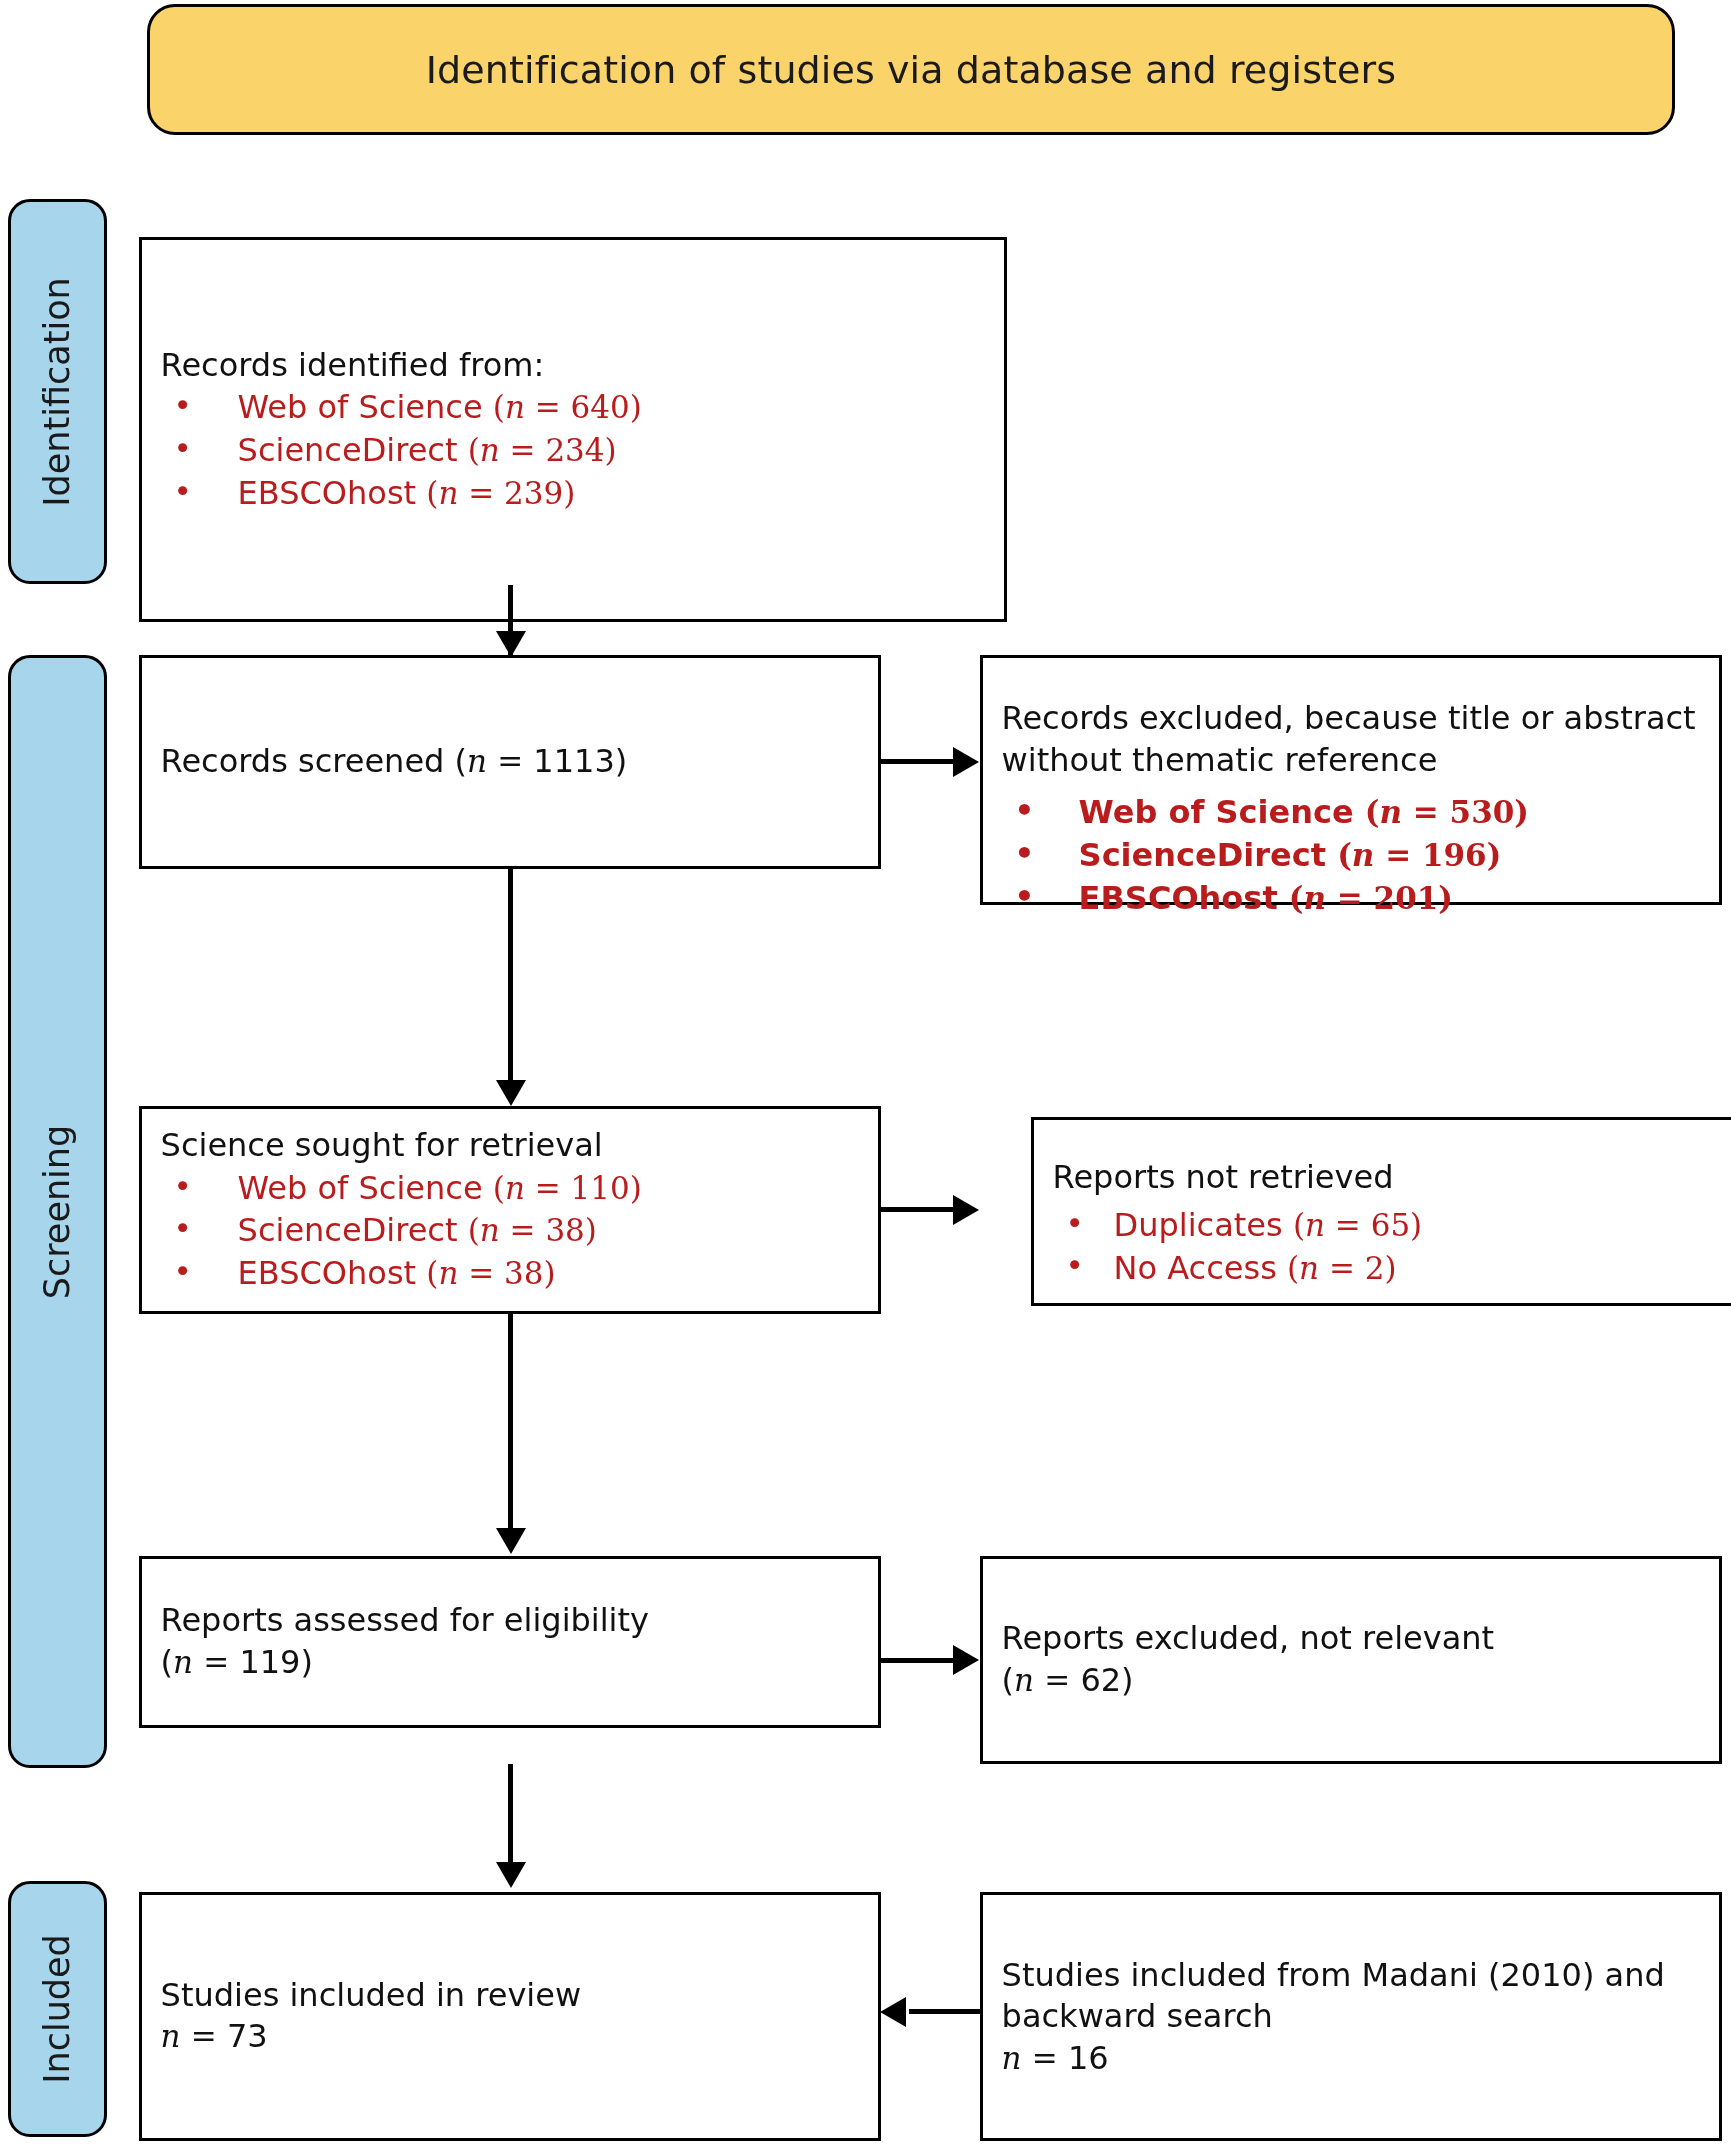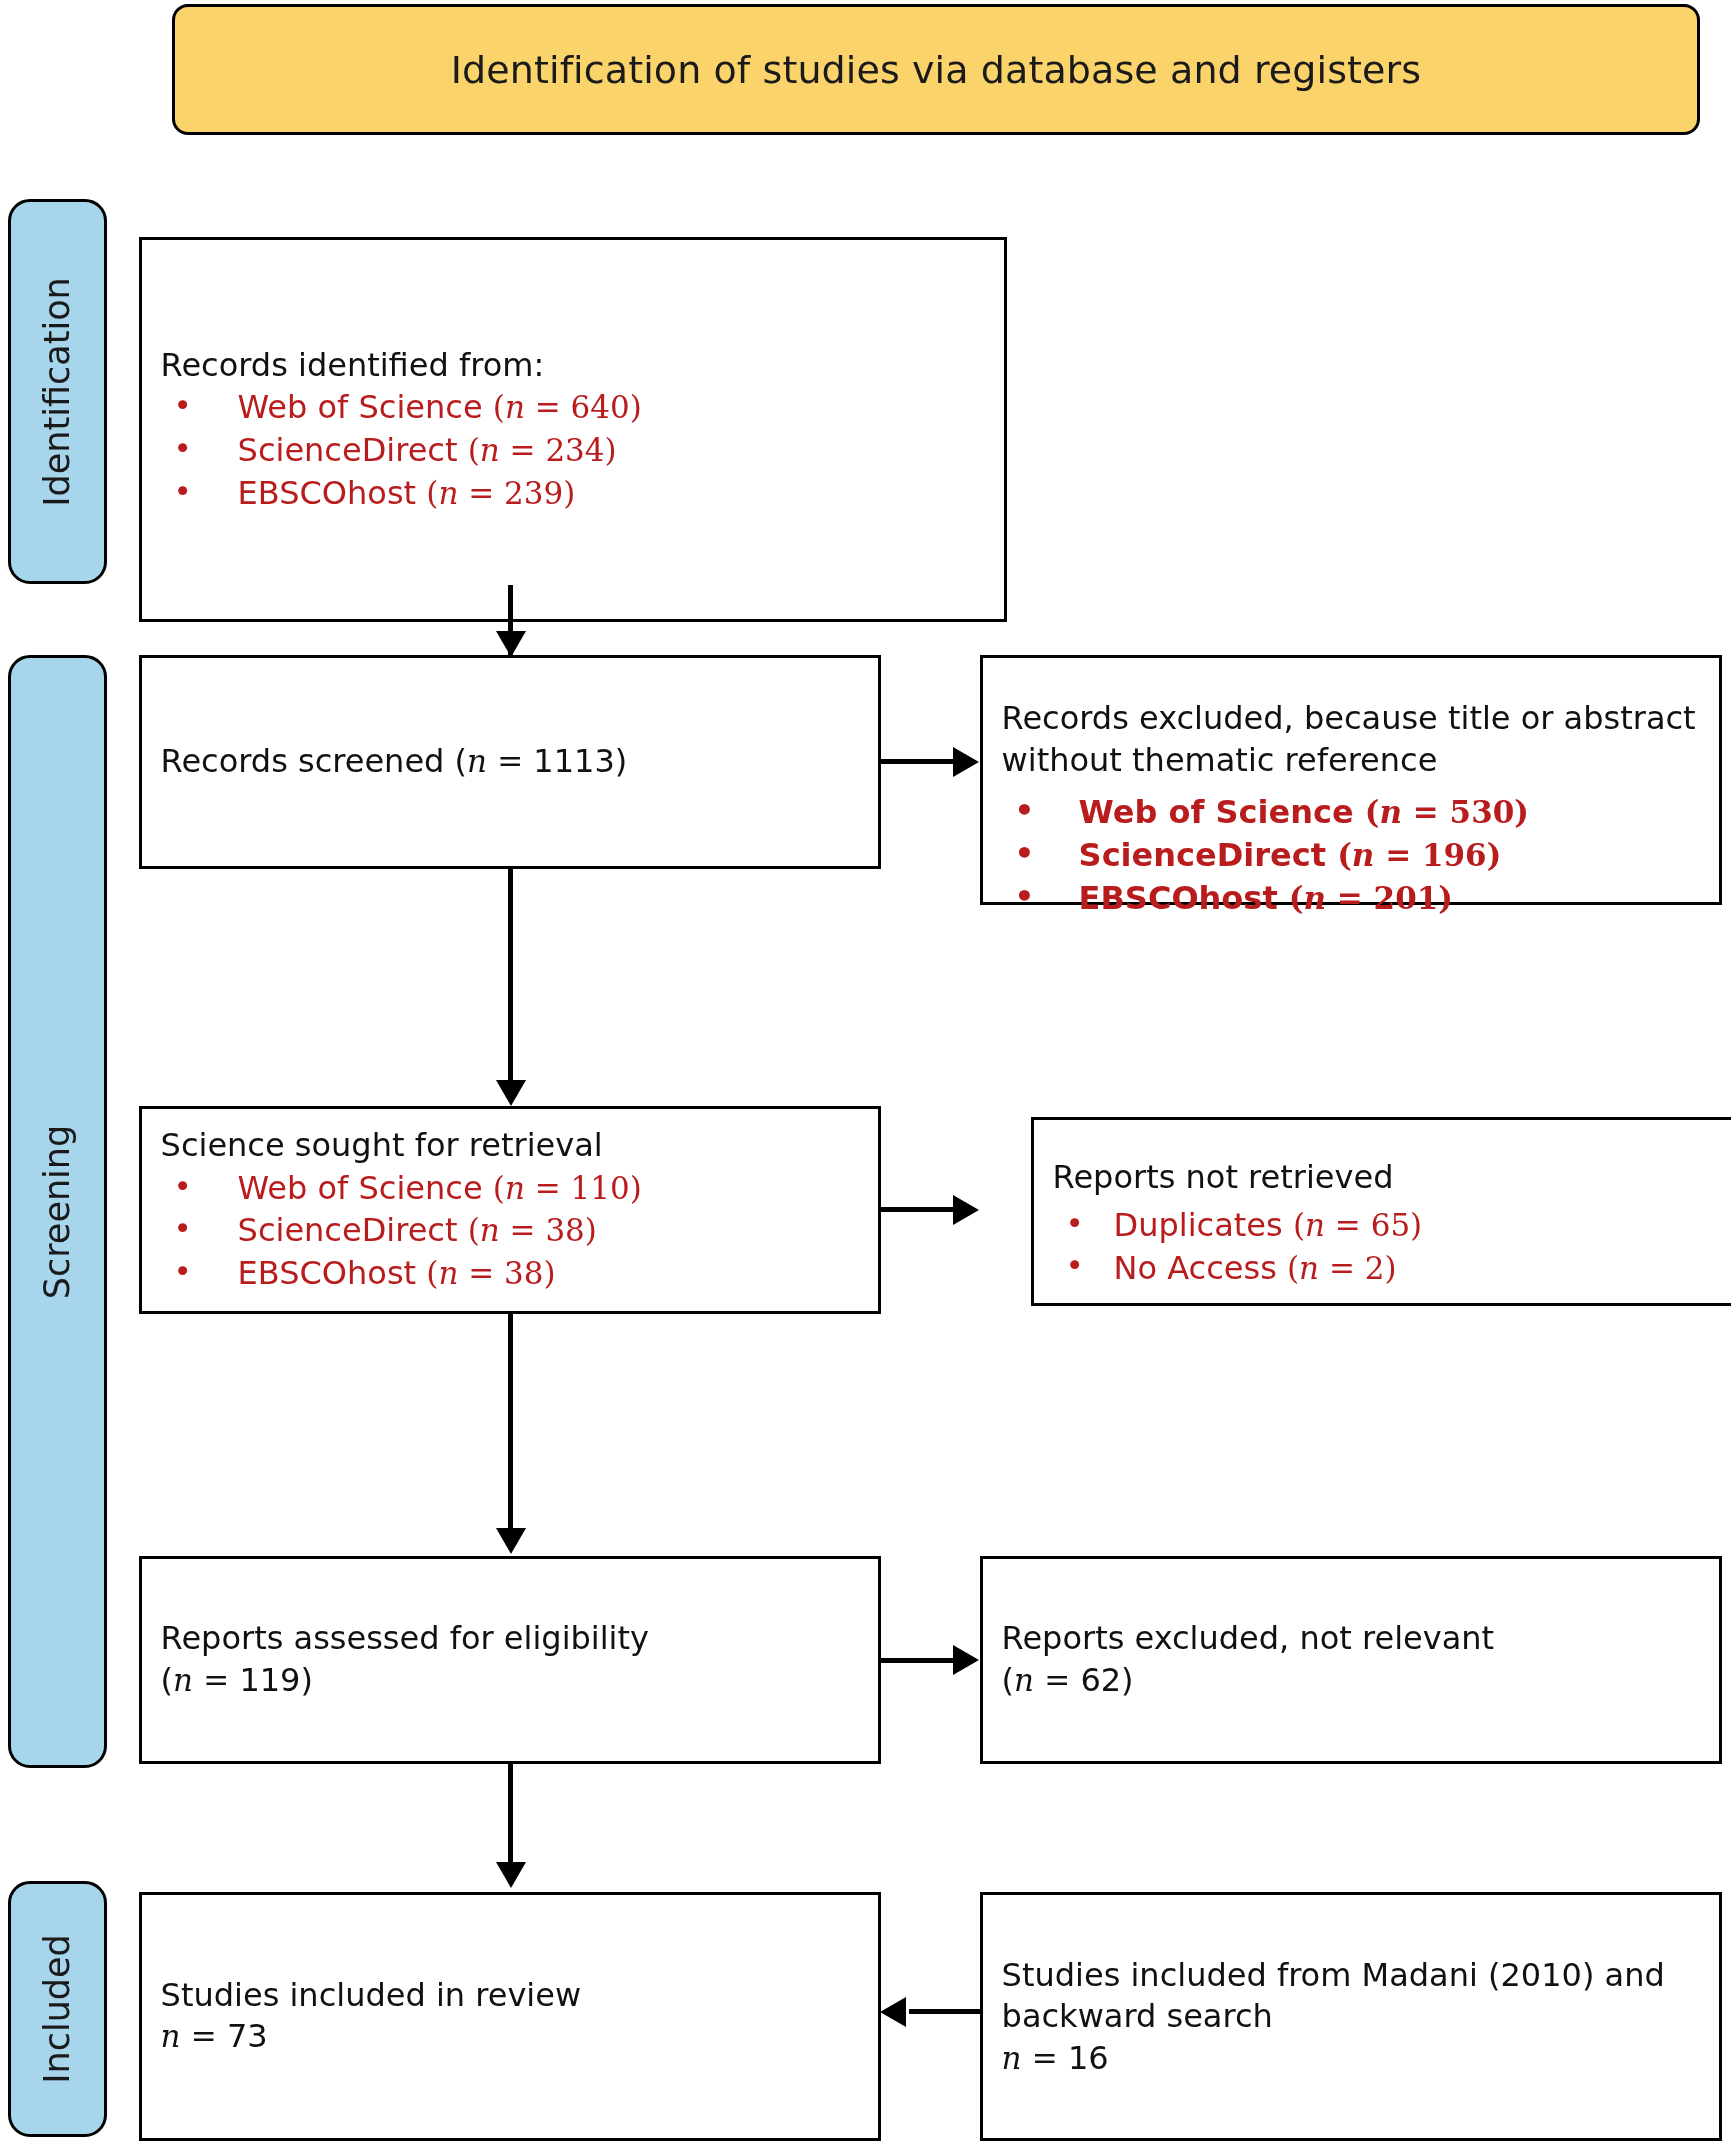--- a/index.html
+++ b/index.html
@@ -26,25 +26,24 @@
     background: #ffffff;
     border: 3.3px solid #000000;
   }
 
   
   .banner {
     position: absolute;
     box-sizing: border-box;
     background: #fbd36b;
     border: 3.8px solid #000000;
-    border-radius: 16px;
+    border-radius: 28px;
     display: flex;
     align-items: center;
     justify-content: center;
-    margin-left: 25px;
   }
   .banner-text {
     font-size: 38px;
     color: #1a1a1a;
     letter-spacing: 0.1px;
     font-family: "DejaVu Sans", sans-serif;
   }
 
   
   .stagebar {
@@ -270,21 +269,21 @@
           <span>No Access</span>
           <span class="mn">(<span class="mi">n</span> <span class="mn">=</span> 2)</span>
         </li>
       </ul>
     </div>
   </div>
 
   <div class="vline" style="left:508px; top:1314px; height:224px;"></div>
   <div class="arrow-down" style="left:496px; top:1528px;"></div>
 
-  <div class="node" style="left:139px; top:1556px; width:742px; height:208px;padding-left:14px;">
+  <div class="node" style="left:139px; top:1556px; width:742px; height:172px;padding-left:14px;">
     <div class="box-inner">
       <div class="line">Reports assessed for eligibility</div>
       <div class="line">(<span class="mi">n</span> <span class="mn">=</span> 119)</div>
     </div>
   </div>
 
   <div class="hline" style="left:879px; top:1658px; width:77px;"></div>
   <div class="arrow-right" style="left:953px; top:1645px;"></div>
 
   <div class="node" style="left:980px; top:1556px; width:742px; height:208px;">

